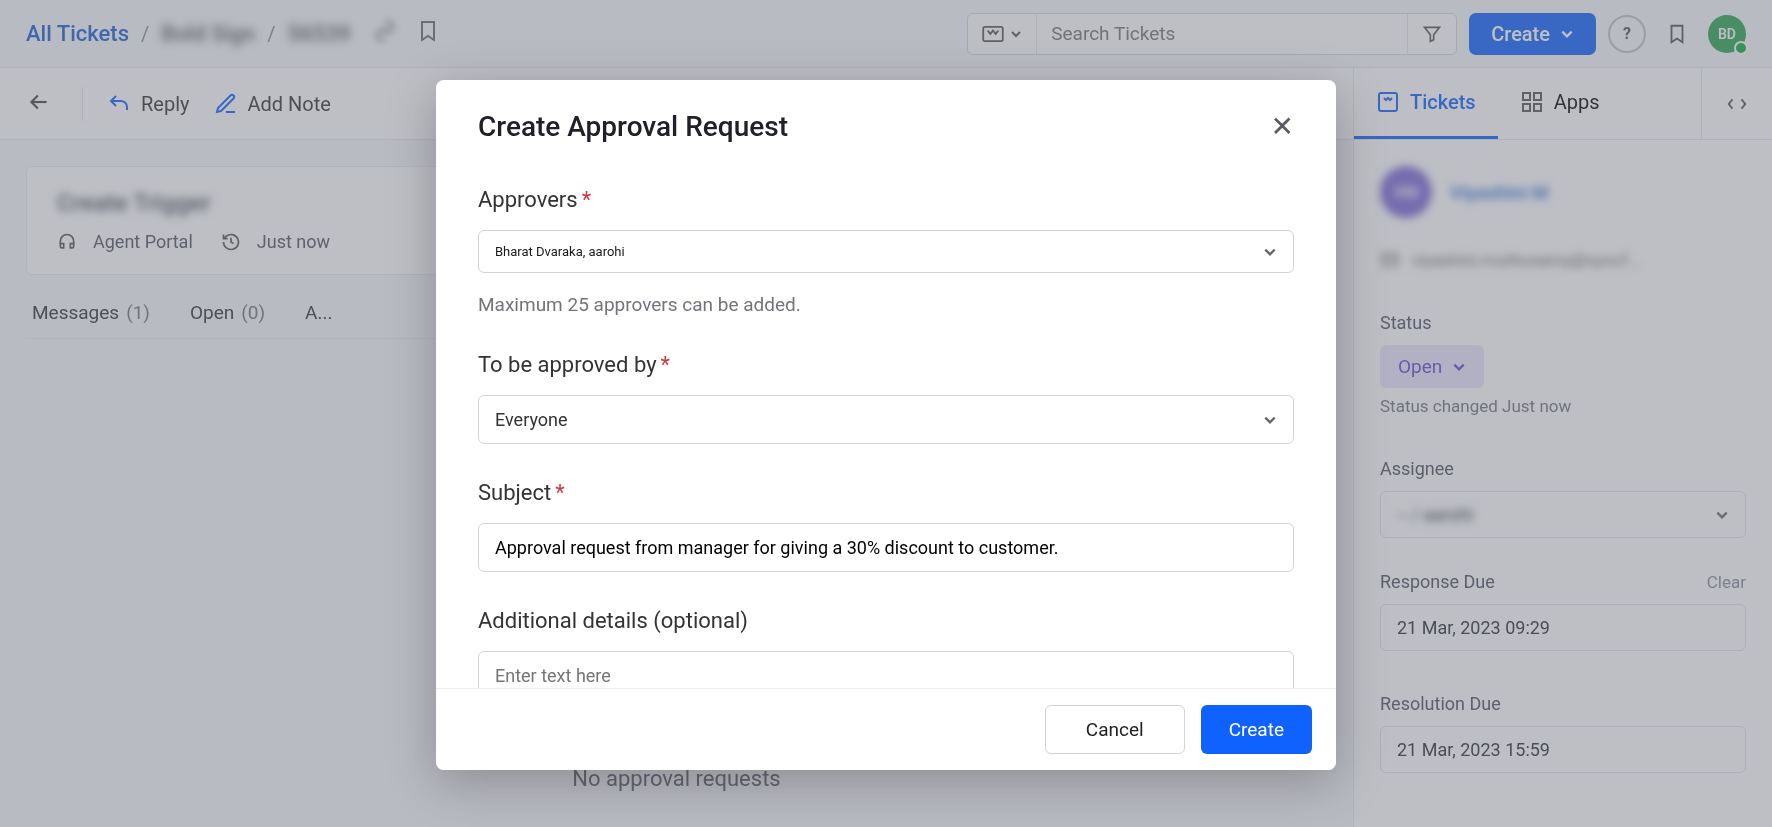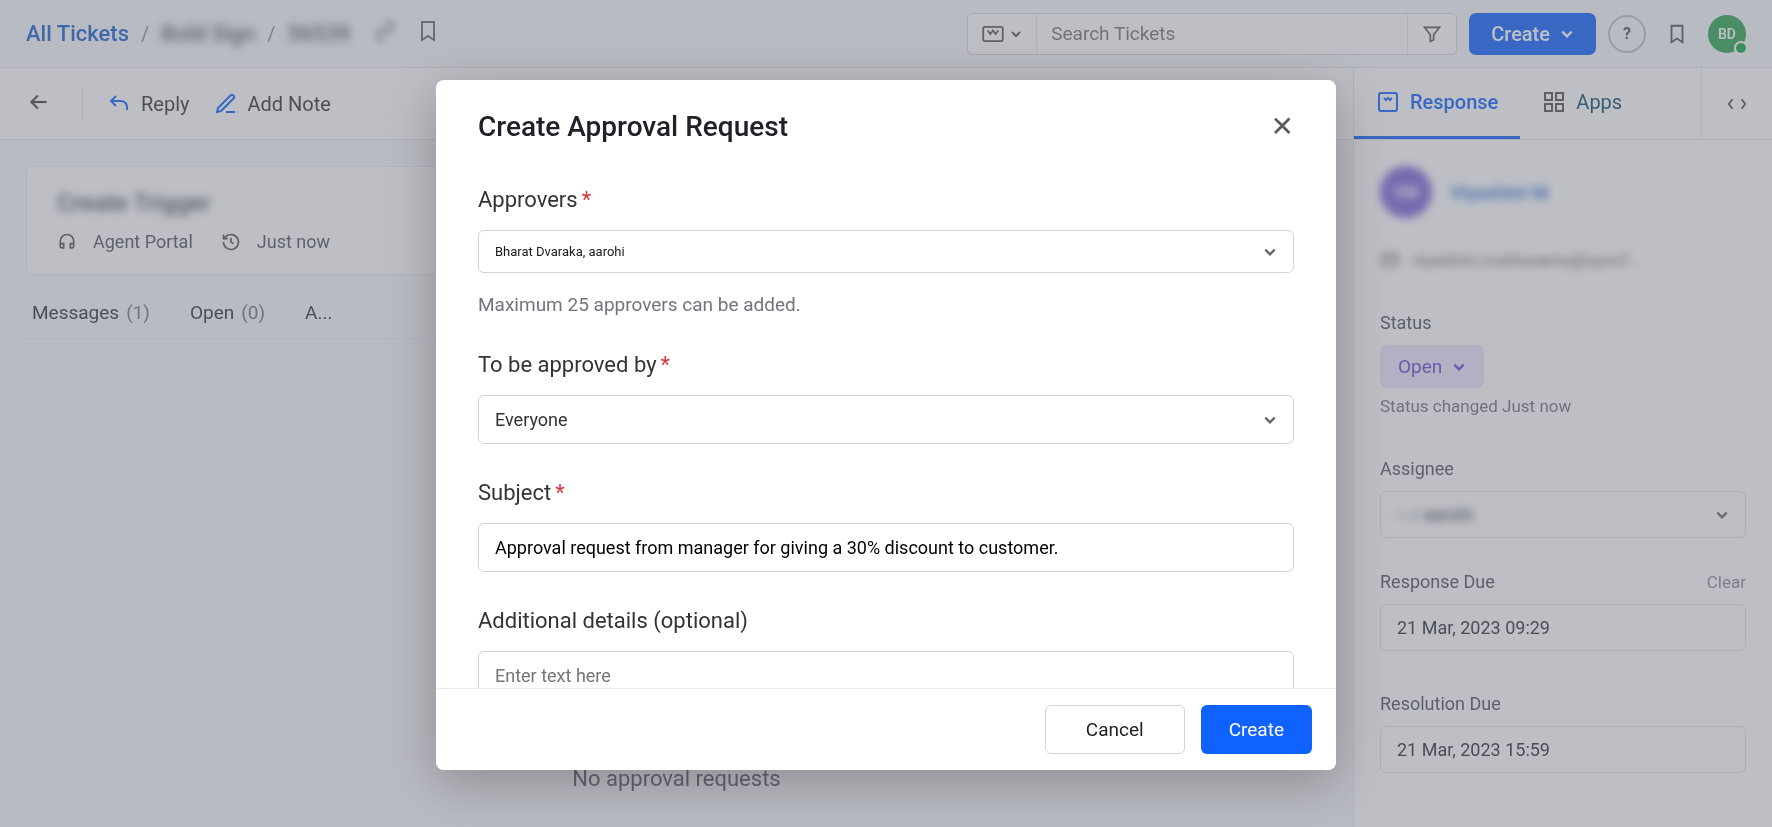--- a/index.html
+++ b/index.html
@@ -39,21 +39,21 @@
   .card-meta { display: flex; gap: 28px; align-items: center; color: #545460; font-size: 18px; }
   .card-meta span { display: flex; align-items: center; gap: 16px; }
   .tab-row { display: flex; gap: 40px; font-size: 19px; color: #333; padding: 0 6px 14px; border-bottom: 1px solid #ececf0; }
   .tab-row span { display: flex; gap: 7px; }
   .tab-row .count { color: #777; }
   .empty-msg { flex: 1; display: flex; align-items: flex-end; justify-content: center; color: #5d5d67; font-size: 22px; padding-bottom: 10px; }
 
   
   .sidebar-right { width: 419px; border-left: 1px solid #e8e8ec; background: #fff; display: flex; flex-direction: column; margin-top: -72px; height: calc(827px - 68px); }
   .sidebar-tabs { display: flex; align-items: center; height: 72px; border-bottom: 1px solid #e8e8ec; }
-  .sb-tab { display: flex; align-items: center; gap: 10px; font-size: 20px; color: #0c4a6e; height: 100%; padding: 0 22px; border-bottom: 3px solid transparent; }
+  .sb-tab { display: flex; align-items: center; gap: 10px; font-size: 20px; color: #000000; height: 100%; padding: 0 22px; border-bottom: 3px solid transparent; }
   .sb-tab.active { color: #0f62fe; border-bottom-color: #0f62fe; font-weight: 500; }
   .sb-expand { margin-left: auto; padding: 0 24px; color: #555; border-left: 1px solid #e8e8ec; height: 100%; display: flex; align-items: center; }
   .sb-body { padding: 26px; display: flex; flex-direction: column; gap: 32px; }
   .sb-user { display: flex; align-items: center; gap: 18px; }
   .sb-avatar { width: 52px; height: 52px; border-radius: 50%; background: #7b68d6; color: #fff; display: flex; align-items: center; justify-content: center; font-weight: 600; filter: blur(4px); }
   .sb-user-name { color: #1b61d1; font-weight: 500; font-size: 19px; filter: blur(4px); }
   .sb-email-row { display: flex; gap: 12px; color: #666; align-items: center; font-size: 17px; filter: blur(4px); }
   .sb-label { font-size: 18px; color: #515160; }
   .sb-row-head { display: flex; justify-content: space-between; align-items: center; }
   .sb-clear { color: #8a8a97; font-size: 17px; }
@@ -209,21 +209,21 @@
     <div class="empty-msg">No approval requests</div>
   </div>
 
   <div class="sidebar-right">
     <div class="sidebar-tabs">
       <div class="sb-tab active">
         <svg width="24" height="24" viewBox="0 0 24 24" fill="none" stroke="#0f62fe" stroke-width="2">
             <rect x="3" y="3" width="18" height="18" rx="2"></rect>
             <path d="M8 8l2 2 2-2 2 2 2-2"></path>
           </svg>
-        <span>Response</span>
+        <span>Tickets</span>
       </div>
       <div class="sb-tab">
         <svg width="24" height="24" viewBox="0 0 24 24" fill="none" stroke="#555" stroke-width="2">
             <rect x="3" y="3" width="7" height="7"></rect>
             <rect x="14" y="3" width="7" height="7"></rect>
             <rect x="3" y="14" width="7" height="7"></rect>
             <rect x="14" y="14" width="7" height="7"></rect>
           </svg>
         <span>Apps</span>
       </div>

